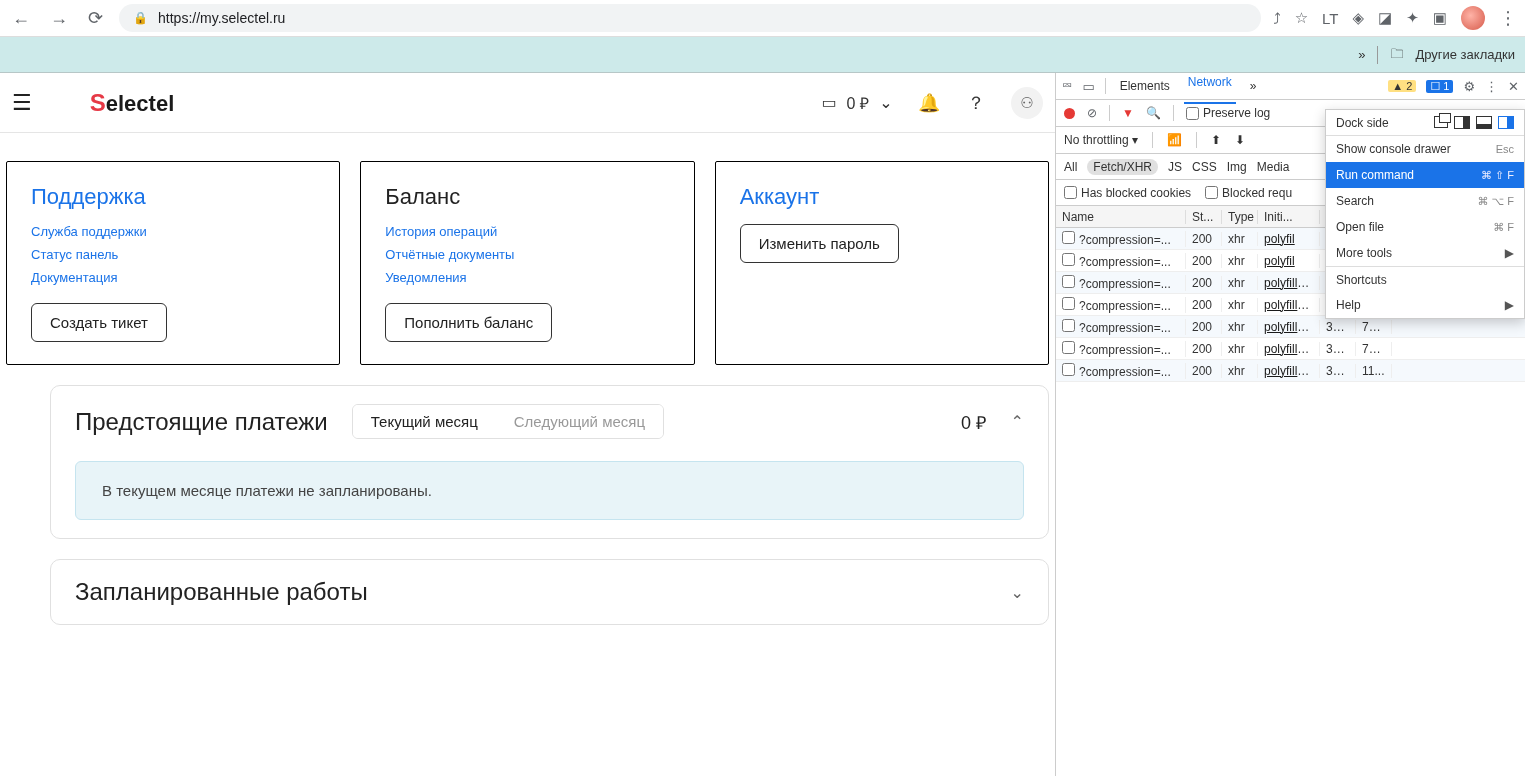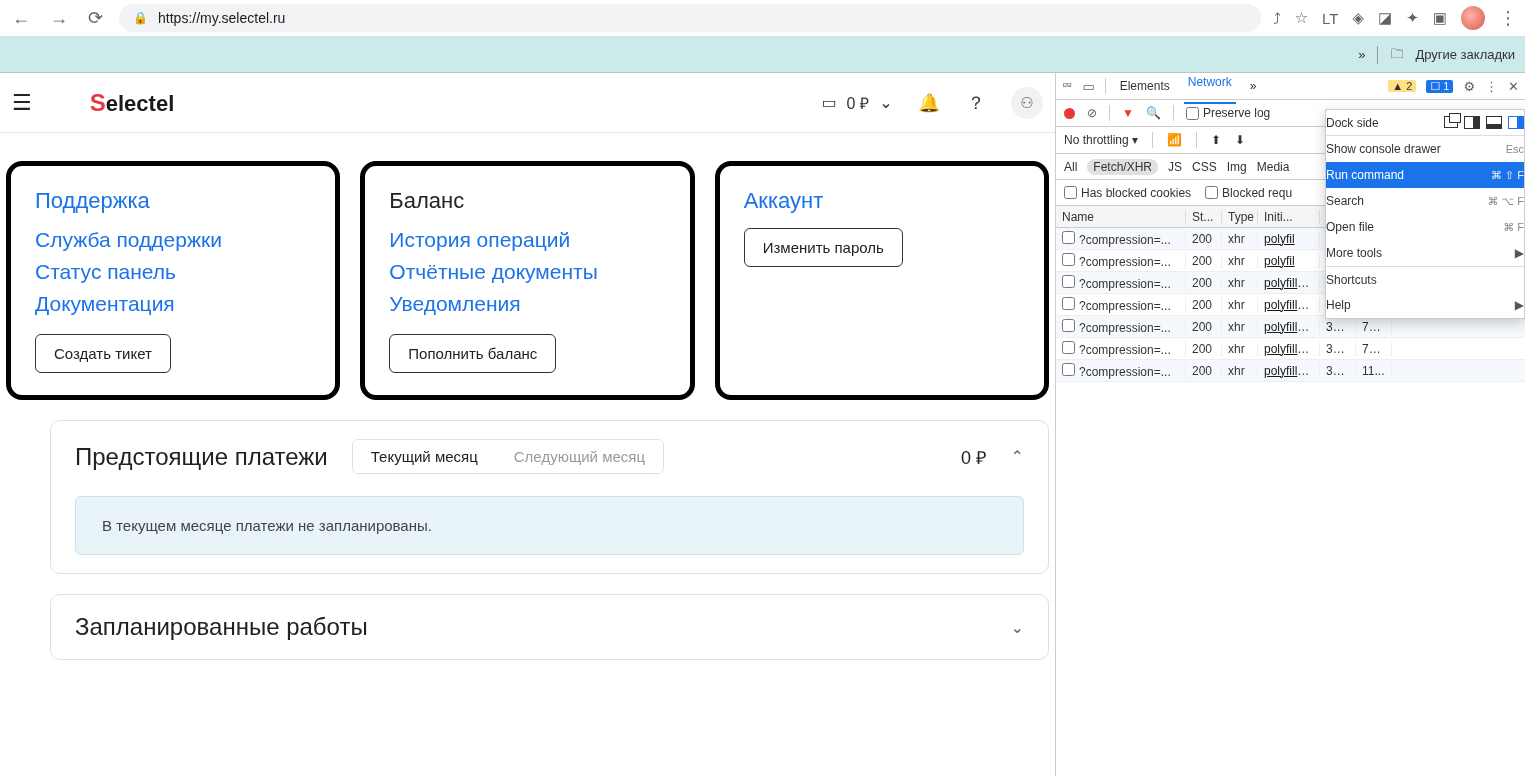--- a/index.html
+++ b/index.html
@@ -30,26 +30,26 @@
 .topbar-spacer { flex: 1; }
 .topbar-right { display: flex; align-items: center; gap: 26px; }
 .balance-pill { display: flex; align-items: center; gap: 10px; font-size: 16px; color: #333; cursor: pointer; }
 .balance-amount { font-weight: 500; }
 .topbar-icon { color: #333; font-size: 18px; cursor: pointer; }
 .user-circle { width: 32px; height: 32px; border-radius: 50%; background: #f2f2f2; display: flex; align-items: center; justify-content: center; color: #666; font-size: 15px; cursor: pointer; }
 
 
 .dashboard { padding: 28px 6px; }
 .card-row { display: flex; gap: 20px; }
-.card { flex: 1; border: 5px solid #000000; border-radius: 16px; padding: 22px 24px; }
+.card { flex: 1; border: 1px solid #000000; border-radius: 2px; padding: 22px 24px; }
 .card-title { font-size: 22px; margin-bottom: 14px; }
 .card-title.link { color: #1a73e8; cursor: pointer; }
 .card-title.text { color: #222; }
 .card-links { display: flex; flex-direction: column; gap: 8px; margin-bottom: 18px; }
-.card-link { color: #1a73e8; font-size: 21px; cursor: pointer; }
+.card-link { color: #1a73e8; font-size: 13px; cursor: pointer; }
 .card-btn { border: 1px solid #333; border-radius: 6px; background: #fff; padding: 10px 18px; font-size: 15px; cursor: pointer; color: #222; }
 
 
 .section { margin-top: 20px; border: 1px solid #e0e0e0; border-radius: 10px; padding: 18px 24px; margin-left: 44px; }
 .section-head { display: flex; align-items: center; gap: 18px; }
 .section-title { font-size: 24px; color: #222; }
 .seg { display: flex; border: 1px solid #e0e0e0; border-radius: 6px; overflow: hidden; margin-left: 6px; }
 .seg-item { padding: 8px 18px; font-size: 15px; color: #999; background: #fff; cursor: pointer; }
 .seg-item.active { color: #222; }
 .section-right { margin-left: auto; display: flex; align-items: center; gap: 24px; font-size: 18px; color: #222; }
@@ -89,21 +89,21 @@
 .c-wf { flex: 1; }
 .dt-row { display: flex; height: 22px; align-items: center; border-bottom: 1px solid #eee; }
 .dt-row:nth-child(odd) { background: #f5f9fd; }
 .dt-td { padding: 0 6px; border-right: 1px solid #eee; overflow: hidden; text-overflow: ellipsis; white-space: nowrap; }
 .dt-init-link { color: #1a1a1a; text-decoration: underline; cursor: pointer; }
 .wf-cell { position: relative; height: 100%; }
 .row-cb { margin-right: 4px; }
 
 
 .dt-menu { position: absolute; top: 36px; right: 0; width: 200px; background: #fff; border: 1px solid #ccc; box-shadow: 0 4px 12px rgba(0,0,0,.2); z-index: 5; font-size: 12px; }
-.dt-menu-row { display: flex; align-items: center; justify-content: space-between; padding: 6px 0; height: 26px; cursor: pointer; }
+.dt-menu-row { display: flex; align-items: center; justify-content: space-between; padding: 6px 10px; height: 26px; cursor: pointer; }
 .dt-menu-row.dock { border-bottom: 1px solid #ddd; }
 .dock-icons { display: flex; gap: 6px; }
 .dock-ic { width: 16px; height: 13px; border: 1px solid #333; position: relative; }
 .dock-ic.sep { background: linear-gradient(to right, #fff 60%, #333 60%); }
 .dock-ic.bot { background: linear-gradient(to bottom, #fff 60%, #333 60%); }
 .dock-ic.right.active { border-color: #1a73e8; background: linear-gradient(to right, #fff 60%, #1a73e8 60%); }
 .dock-pop { width: 14px; height: 12px; border: 1px solid #333; position: relative; }
 .dock-pop::after { content: ""; position: absolute; right: -4px; top: -4px; width: 10px; height: 8px; border: 1px solid #333; background: #fff; }
 .dt-menu-section-top { border-top: 1px solid #ddd; }
 .dt-menu-row.sel { background: #1a73e8; color: #fff; }

